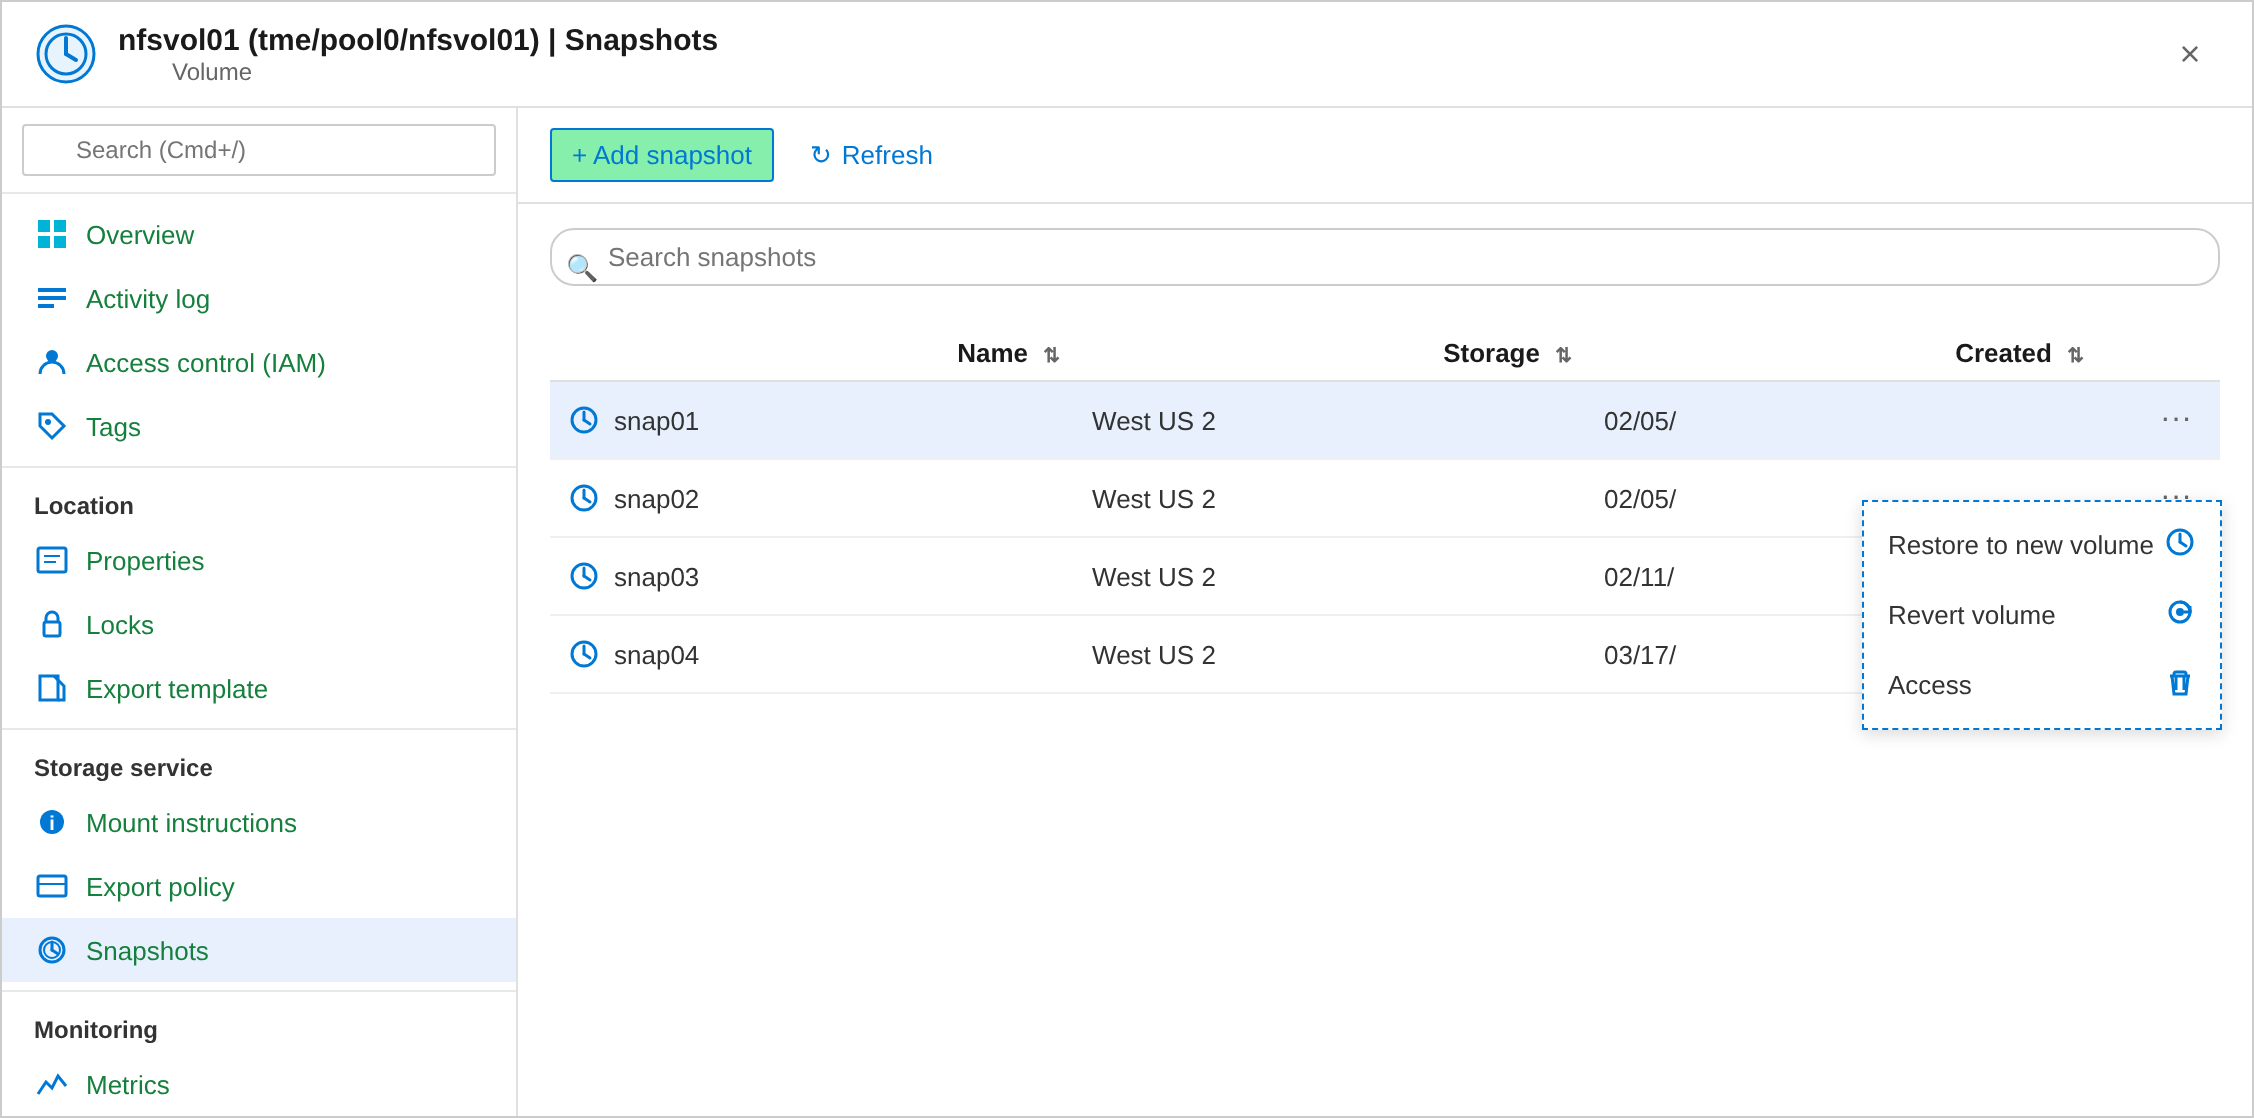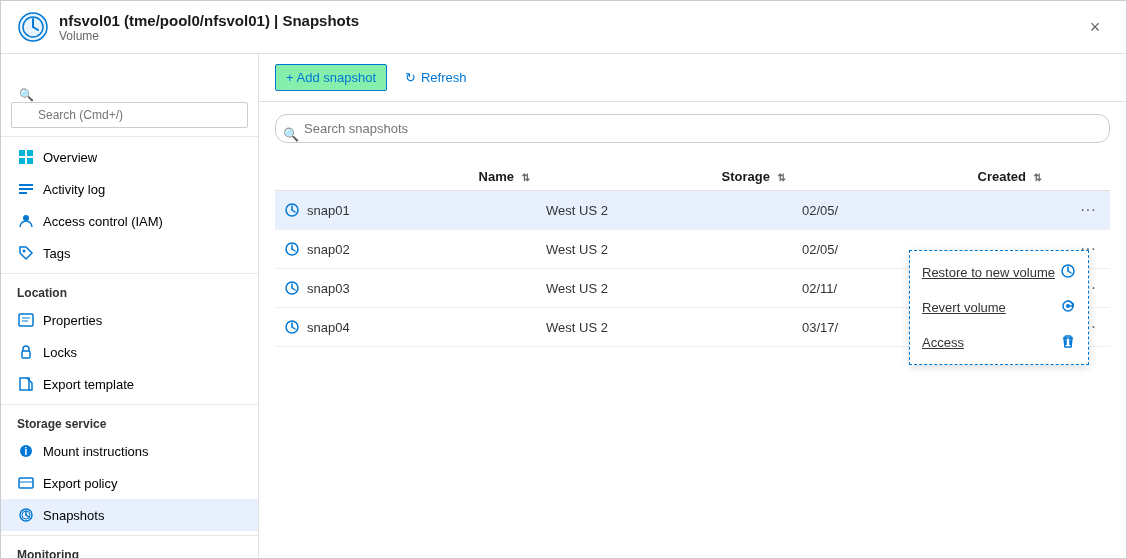--- a/index.html
+++ b/index.html
@@ -4,32 +4,32 @@
   <style>
     * { box-sizing: border-box; margin: 0; padding: 0; }
     body { font-family: 'Segoe UI', Arial, sans-serif; font-size: 13px; background: #fff; color: #333; width: 1127px; height: 559px; overflow: hidden; }
 
     .window { width: 1127px; height: 559px; border: 1px solid #ccc; display: flex; flex-direction: column; background: #fff; }
 
     .title-bar { display: flex; align-items: center; padding: 10px 16px; border-bottom: 1px solid #e0e0e0; min-height: 52px; }
     .title-bar-icon { width: 32px; height: 32px; margin-right: 10px; flex-shrink: 0; }
     .title-bar-text { flex: 1; }
     .title-bar-text h1 { font-size: 15px; font-weight: 600; color: #1a1a1a; }
-    .title-bar-text .subtitle { font-size: 12px; color: #666; }
+    .title-bar-text .subtitle { font-size: 12px; color: #666; margin-left: 27px; }
     .close-btn { width: 30px; height: 30px; display: flex; align-items: center; justify-content: center; cursor: pointer; color: #666; font-size: 18px; border: none; background: none; }
 
     .main-layout { display: flex; flex: 1; overflow: hidden; }
 
     .sidebar { width: 258px; flex-shrink: 0; border-right: 1px solid #e0e0e0; display: flex; flex-direction: column; overflow-y: auto; background: #fff; }
-    .sidebar-search-input { width: 100%; padding: 5px 8px 5px 26px; border: 1px solid #ccc; border-radius: 2px; font-size: 12px; color: #333; background: #fff; position: relative; margin-top: 40px; }
+    .sidebar-search-input { width: 100%; padding: 5px 8px 5px 26px; border: 1px solid #ccc; border-radius: 2px; font-size: 12px; color: #333; background: #fff; position: relative; }
     .search-wrap { position: relative; }
     .search-wrap .search-icon-small { position: absolute; left: 8px; top: 50%; transform: translateY(-50%); color: #999; font-size: 12px; }
 
     .sidebar-nav { padding: 4px 0; }
-    .nav-item { display: flex; align-items: center; padding: 7px 16px; cursor: pointer; color: #000000; text-decoration: none; font-size: 13px; }
+    .nav-item { display: flex; align-items: center; padding: 7px 16px; cursor: pointer; color: #15803d; text-decoration: none; font-size: 13px; }
     .nav-item.active { background: #e8f0fe; }
     .nav-item .nav-icon { width: 18px; height: 18px; margin-right: 8px; flex-shrink: 0; display: flex; align-items: center; justify-content: center; }
 
     .section-header { padding: 12px 16px 4px; font-size: 12px; font-weight: 600; color: #333; border-top: 1px solid #e8e8e8; margin-top: 4px; }
 
     .content { flex: 1; display: flex; flex-direction: column; overflow: hidden; }
 
     .toolbar { display: flex; align-items: center; padding: 10px 16px; border-bottom: 1px solid #e0e0e0; gap: 8px; }
     .toolbar-btn { display: flex; align-items: center; gap: 5px; padding: 5px 10px; border: 1px solid #0078d4; color: #0078d4; background: #86efac; cursor: pointer; font-size: 13px; border-radius: 2px; }
     .toolbar-btn-plain { display: flex; align-items: center; gap: 5px; padding: 5px 10px; border: none; color: #0078d4; background: #fff; cursor: pointer; font-size: 13px; }
@@ -317,21 +317,21 @@
               <td>03/17/</td>
               <td>
                 <div class="actions-cell">
                   <button class="more-btn">···</button>
                 </div>
               </td>
             </tr>
           </tbody>
         </table>
 
-        <div class="context-menu" style="top: 148px; left: 650px; text-decoration: underline;">
+        <div class="context-menu" style="top: 148px; left: 672px;">
           <div class="context-menu-item">
             <span>Restore to new volume</span>
             <span class="menu-icon">
               <svg width="16" height="16" viewBox="0 0 16 16">
                 <circle cx="8" cy="8" r="6" fill="none" stroke="#0078d4" stroke-width="1.5"></circle>
                 <line x1="8" y1="4" x2="8" y2="8" stroke="#0078d4" stroke-width="1.5" stroke-linecap="round"></line>
                 <line x1="8" y1="8" x2="11" y2="10" stroke="#0078d4" stroke-width="1.5" stroke-linecap="round"></line>
               </svg>
             </span>
           </div>

